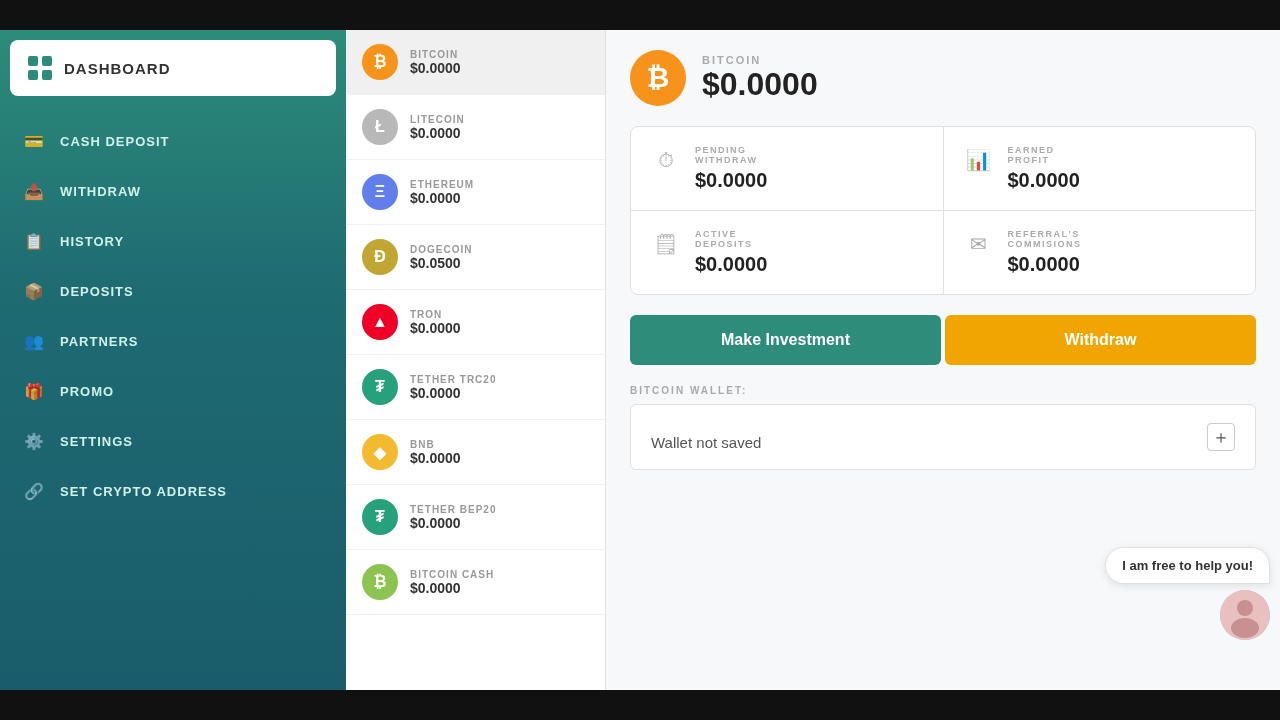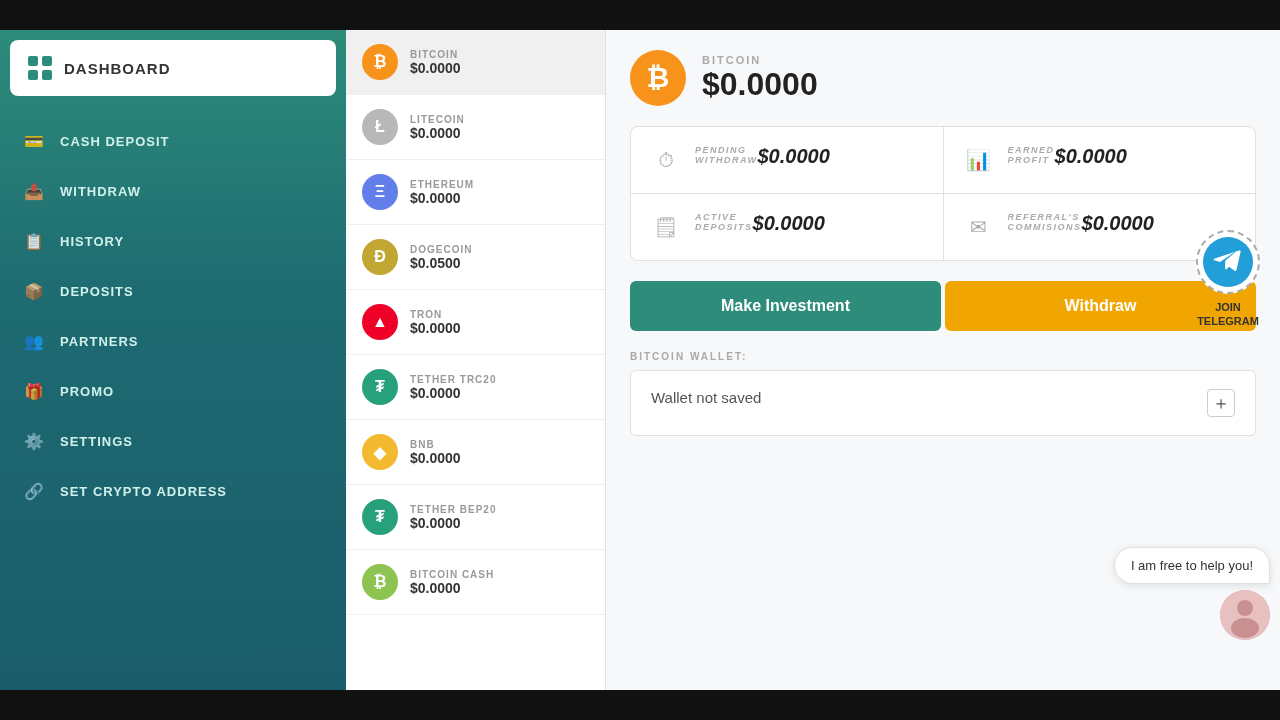--- a/index.html
+++ b/index.html
@@ -189,22 +189,21 @@
       height: 30px;
       display: flex;
       align-items: center;
       justify-content: center;
       color: #aaa;
       font-size: 20px;
       flex-shrink: 0;
     }
     .stat-info {
       display: flex;
-      flex-direction: row;
-      font-style: italic;
+      flex-direction: column;
     }
     .stat-label {
       font-size: 9px;
       color: #aaa;
       letter-spacing: 1.5px;
       font-weight: 700;
       margin-bottom: 4px;
     }
     .stat-value {
       font-size: 20px;
@@ -251,21 +250,21 @@
       letter-spacing: 2px;
       font-weight: 600;
       margin-bottom: 8px;
     }
     .wallet-box {
       background: #fff;
       border: 1px solid #e0e0e0;
       border-radius: 6px;
       padding: 18px 20px;
       display: flex;
-      align-items: flex-start;
+      align-items: flex-end;
       justify-content: space-between;
     }
     .wallet-text {
       font-size: 15px;
       color: #555;
     }
     .wallet-add-btn {
       width: 28px;
       height: 28px;
       border: 1px solid #ccc;
@@ -330,20 +329,21 @@
       gap: 6px;
     }
     .chat-bubble {
       background: #fff;
       border: 1px solid #e0e0e0;
       border-radius: 20px 20px 0 20px;
       padding: 10px 16px;
       font-size: 13px;
       color: #333;
       box-shadow: 0 2px 8px rgba(0,0,0,0.1);
+      font-weight: bold;
     }
     .chat-avatar {
       width: 50px;
       height: 50px;
       border-radius: 50%;
       background: linear-gradient(135deg, #f5a0a0, #a0c0f0);
       display: flex;
       align-items: center;
       justify-content: center;
       overflow: hidden;
@@ -518,32 +518,20 @@
 
     <div class="wallet-section">
       <div class="wallet-label">BITCOIN WALLET:</div>
       <div class="wallet-box">
         <span class="wallet-text">Wallet not saved</span>
         <div class="wallet-add-btn">＋</div>
       </div>
     </div>
   </div>
 
-  <div class="telegram-widget">
-    <div class="telegram-btn">
-      <div class="telegram-icon">
-        <svg width="30" height="30" viewBox="0 0 30 30" fill="none">
-          <path d="M12 19.5l.4-5.9L22 5.5c.4-.4-.1-.5-.6-.2L7 15l-5.5-1.7c-1.2-.4-1.2-1.2.3-1.8L26 3.5c1-.4 1.9.3 1.5 1.8L23.5 23c-.3 1.1-1 1.4-1.9.8l-5.5-4-2.6 2.5c-.3.3-.6.4-1 .2z" fill="white"></path>
-        </svg>
-      </div>
-    </div>
-    <div class="telegram-text">
-      <span>JOIN</span><br><span>TELEGRAM</span>
-    </div>
-  </div>
 
   <div class="chat-widget">
     <div class="chat-bubble">I am free to help you!</div>
     <div class="chat-avatar">
       <svg width="50" height="50" viewBox="0 0 50 50">
         <circle cx="25" cy="25" r="25" fill="#e8c0c0"></circle>
         <circle cx="25" cy="18" r="8" fill="#c89090"></circle>
         <ellipse cx="25" cy="38" rx="14" ry="10" fill="#c89090"></ellipse>
       </svg>
     </div>

